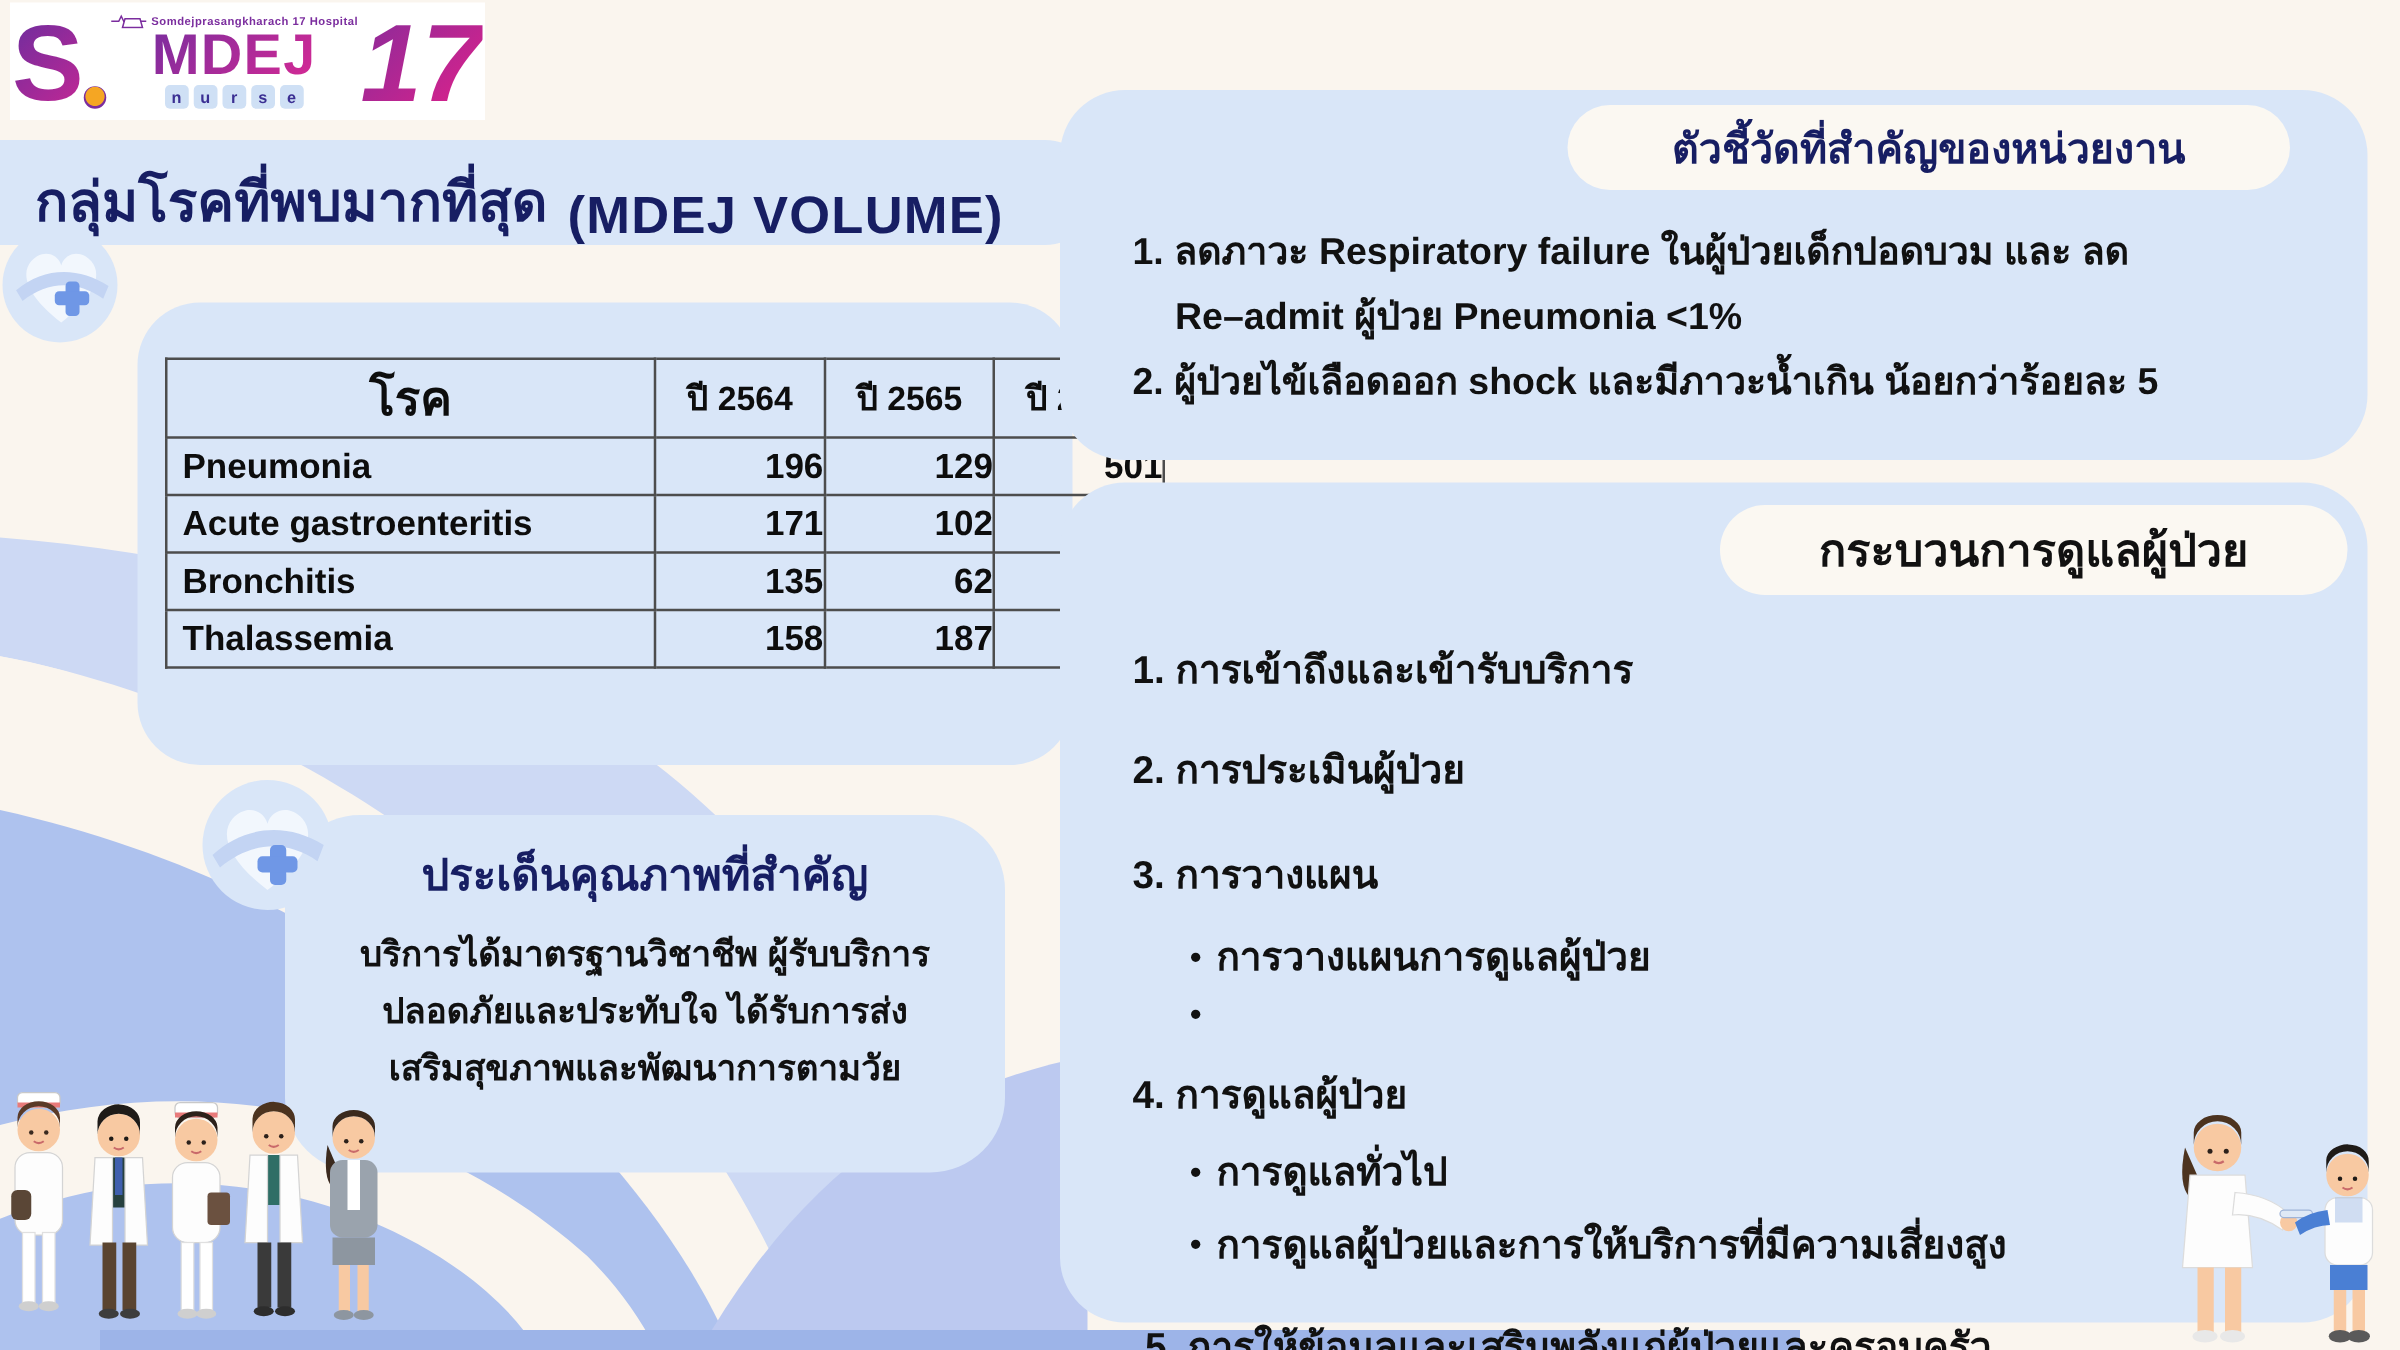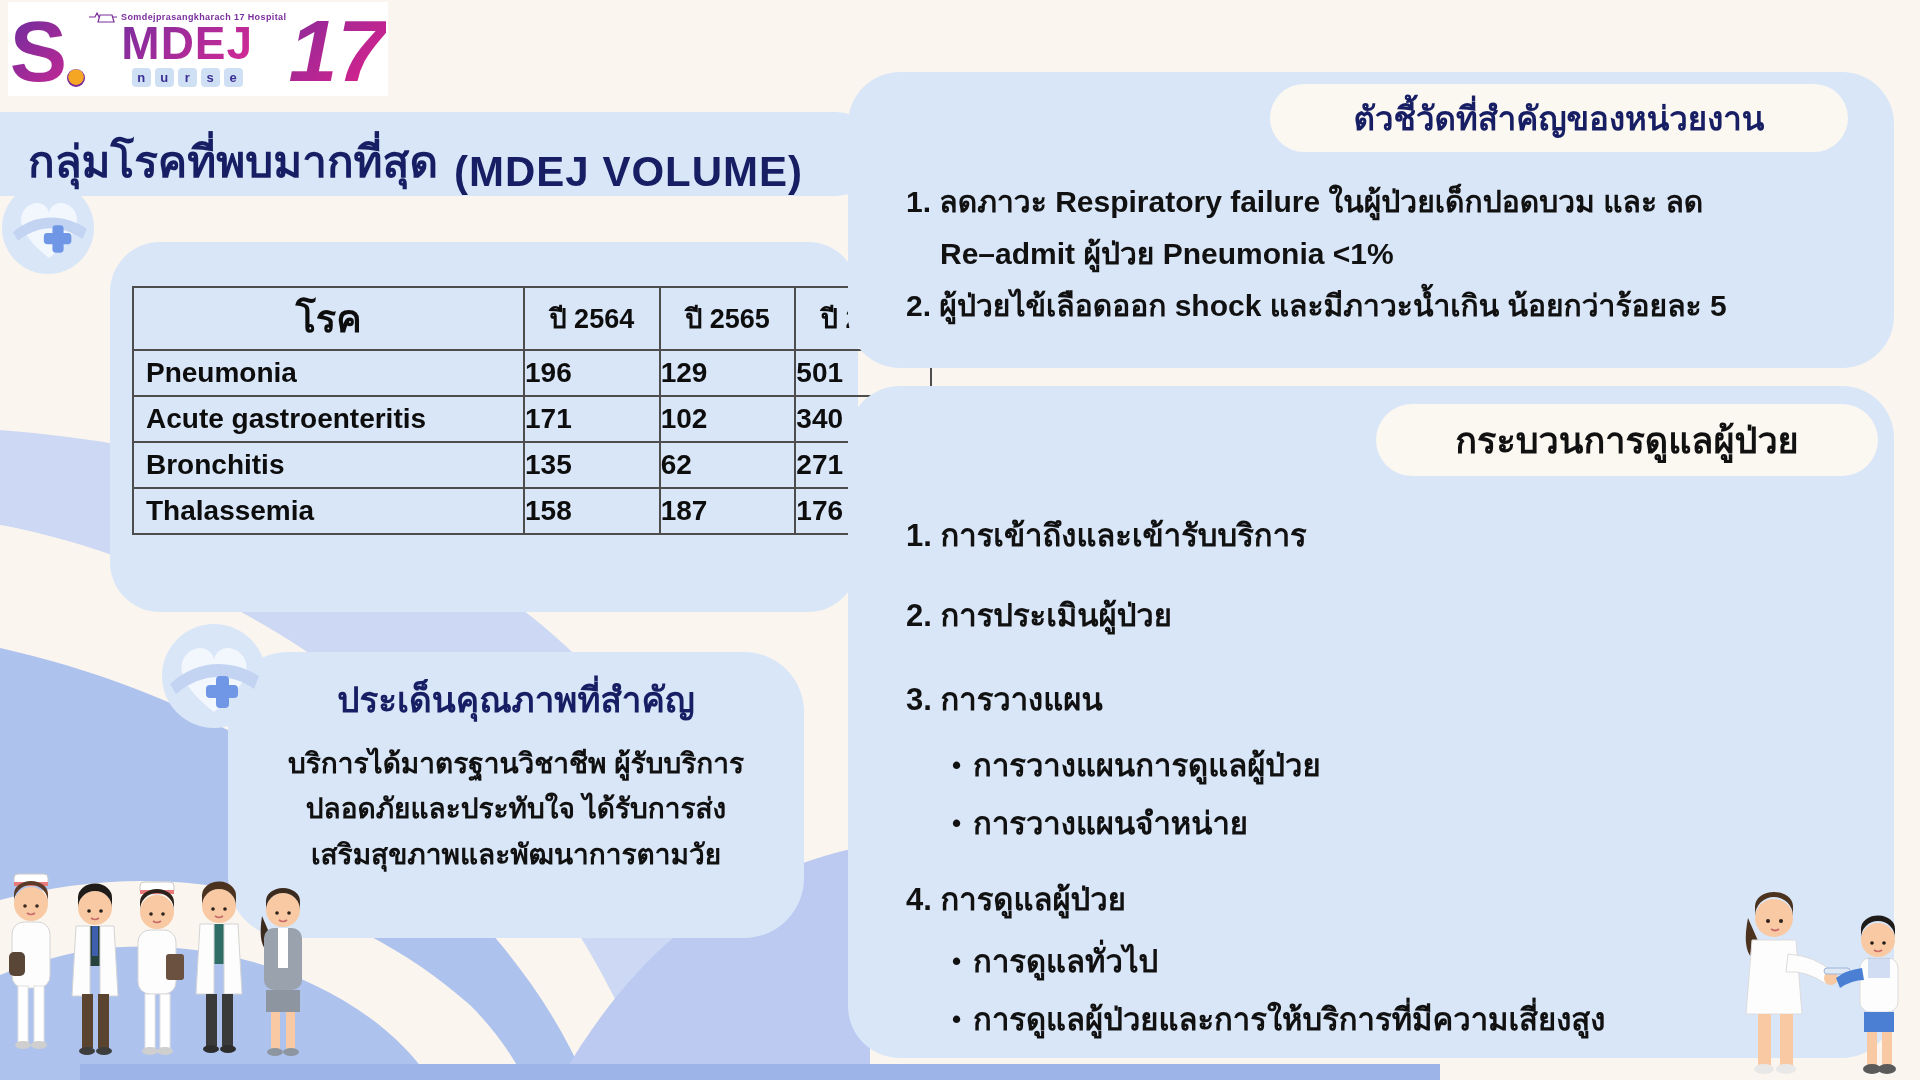--- a/index.html
+++ b/index.html
@@ -64,35 +64,35 @@
   table.disease {
     position:absolute; left:22px; top:44px; width:800px;
     border-collapse:collapse;
   }
   table.disease th, table.disease td {
     border:2px solid #4d4d4d; color:#0d0d0d;
   }
   th.th-disease { font-size:38px; font-weight:800; height:50px; text-align:center; }
   th.th-year    { font-size:27px; font-weight:800; white-space:nowrap; }
   td.td-disease { font-size:28px; font-weight:800; padding-left:12px; height:46px; white-space:nowrap; }
-  td.td-num     { font-size:28px; font-weight:800; text-align:left;border-radius:19px; }
+  td.td-num     { font-size:28px; font-weight:800; text-align:right;border-radius:19px; }
   col.c-dis { width:49%; } col.c-y { width:17%; }
 
   
   .panel {
     position:absolute; left:848px; width:1046px; background:#d9e6f8;
     border-radius:52px; z-index:2;
   }
   .panel-indicators { top:72px;  height:296px; }
   .panel-process    { top:386px; height:672px; }
   .pill {
     position:absolute; background:#fbf8f2; border-radius:38px;
     display:flex; align-items:center; justify-content:center; white-space:nowrap;
   }
-  .pill-indicators { right:46px; top:12px; width:578px; height:68px;
+  .pill-indicators { right:62px; top:12px; width:578px; height:68px;
     font-size:33px; font-weight:800; color:#171e63; }
   .pill-process { right:16px; top:18px; width:502px; height:72px;
     font-size:36px; font-weight:800; color:#111111; }
 
   .indicator-body {
     position:absolute; left:58px; top:104px; right:36px;
     font-size:30px; font-weight:800; color:#111111; line-height:1.73;
   }
   .indicator-wrap { padding-left:34px; }
   .indicator-body div { white-space:nowrap; }
@@ -238,21 +238,20 @@
     <div class="process-list">
       <div class="item p-i1">1. การเข้าถึงและเข้ารับบริการ</div>
       <div class="item p-i2">2. การประเมินผู้ป่วย</div>
       <div class="item p-i3">3. การวางแผน</div>
       <div class="sub">
         <span class="bullet">•</span>
         <span>การวางแผนการดูแลผู้ป่วย</span>
       </div>
       <div class="sub sub-last3">
         <span class="bullet">•</span>
-        <span>การวางแผนจำหน่าย</span>
       </div>
       <div class="item p-i4">4. การดูแลผู้ป่วย</div>
       <div class="sub">
         <span class="bullet">•</span>
         <span>การดูแลทั่วไป</span>
       </div>
       <div class="sub sub-last4">
         <span class="bullet">•</span>
         <span>การดูแลผู้ป่วยและการให้บริการที่มีความเสี่ยงสูง</span>
       </div>

